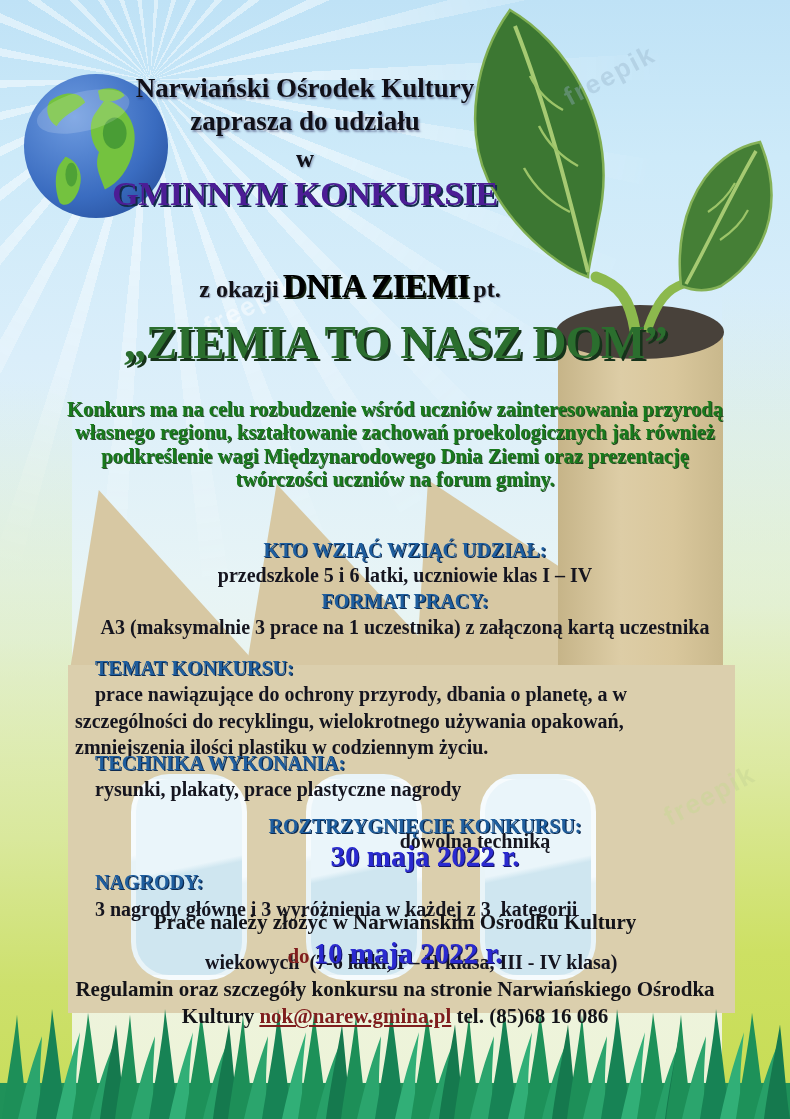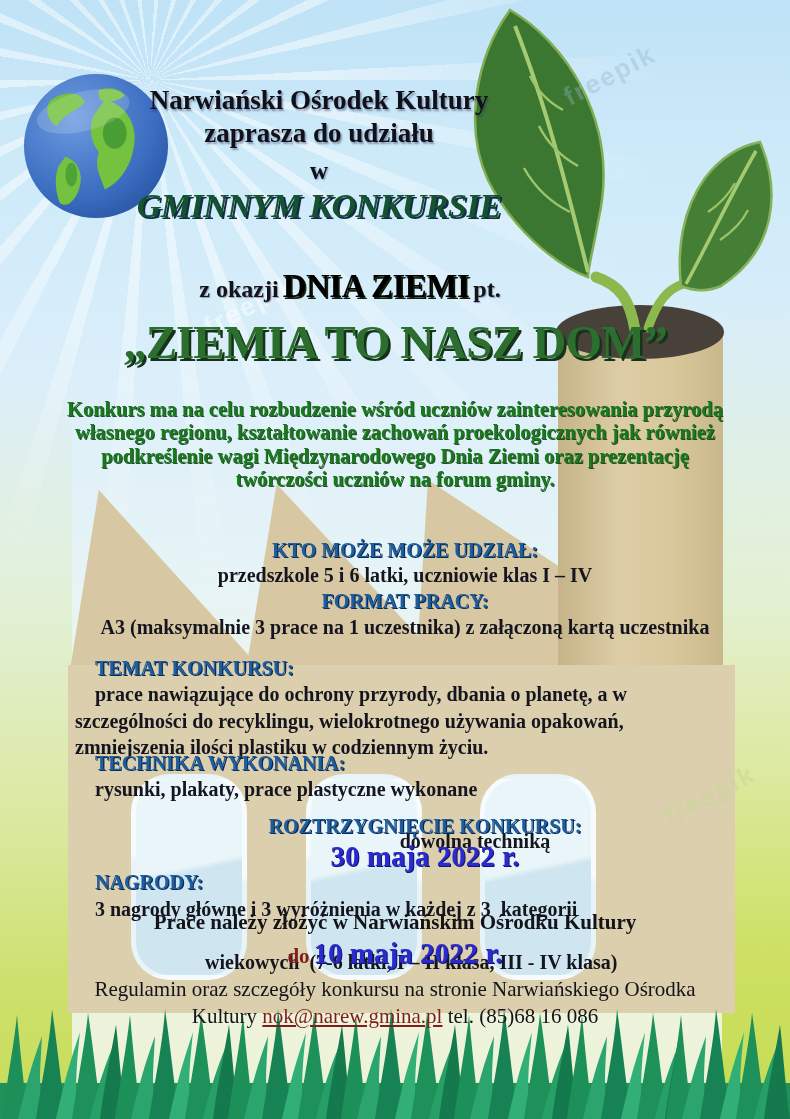--- a/index.html
+++ b/index.html
@@ -34,24 +34,24 @@
   .w1{left:131px;top:774px;} .w2{left:306px;top:774px;} .w3{left:480px;top:774px;}
   .globe{left:22px;top:72px;width:148px;height:148px;z-index:6;}
   .plant{left:420px;top:0;width:370px;height:700px;z-index:6;}
   .grass{left:0;bottom:0;width:790px;height:112px;z-index:8;}
   .wm{z-index:9;color:rgba(150,180,200,.38);font-size:26px;font-weight:bold;
     transform:rotate(-28deg);letter-spacing:2px;font-family:"Liberation Sans",sans-serif;}
   .wm1{left:560px;top:60px;} .wm2{left:200px;top:290px;color:rgba(255,255,255,.5);} .wm3{left:660px;top:780px;color:rgba(200,215,150,.55);}
   
   .txt{z-index:10;line-height:1.22;}
   .center{text-align:center;}
-  .hdr{left:74px;top:72px;width:490px;font-weight:bold;margin-top:12px;}
+  .hdr{left:60px;top:72px;width:490px;font-weight:bold;}
   .hdr-l12{font-size:27px;color:#101018;text-shadow:1.5px 1.5px 2px rgba(40,40,90,.45);}
   .hdr-w{font-size:25px;color:#101018;margin-top:6px;text-shadow:1px 1px 2px rgba(40,40,90,.45);}
-  .teal-head{font-size:34px;line-height:1.2;color:#14532d;text-shadow:2px 2px 0 #122c4a;letter-spacing:-.5px;font-style:italic;}
+  .teal-head{font-size:34px;line-height:1.2;color:#4c1d95;text-shadow:2px 2px 0 #122c4a;letter-spacing:-.5px;}
   .occ{left:70px;top:266px;width:560px;font-weight:bold;}
   .occ .plain{font-size:24px;color:#131318;text-shadow:1px 1px 1px rgba(40,40,80,.4);}
   .occ .dz{font-size:33px;color:#000000;text-shadow:1.5px 1.5px 0 #14200e;letter-spacing:-.5px;}
   .title{left:0;top:314px;width:790px;font-weight:bold;font-size:47px;letter-spacing:-1px;
     color:#2b6e2e;text-shadow:2.5px 2.5px 0 #16321a;}
   .intro{left:55px;top:398px;width:680px;font-weight:bold;font-size:20.5px;line-height:1.14;
     color:#187a1c;text-shadow:1px 1px 0 rgba(9,48,12,.85);white-space:pre-wrap;}
   .sec{font-weight:bold;font-size:20px;color:#15151f;white-space:pre-wrap;}
   .lbl{color:#1f5e9e;text-shadow:1.2px 1.2px 0 #0c2a50;}
   .kto{left:40px;top:514px;width:710px;}
@@ -59,21 +59,21 @@
   .temat{left:75px;top:628px;width:648px;text-align:left;line-height:1.33;}
   .technika{left:75px;top:724px;width:650px;text-align:left;line-height:1.3;}
   .technika .cont{display:block;text-align:center;padding-left:150px;}
   .roz{left:75px;top:790px;width:680px;text-align:center;}
   .date-big{font-size:29px;color:#2a2ad0;text-shadow:1px 1px 0 #15156a;}
   .nagrody{left:75px;top:843px;width:665px;text-align:left;line-height:1.32;}
   .nagrody .cont{display:block;padding-left:130px;}
   .submit{left:0;top:910px;width:790px;font-weight:bold;font-size:21px;color:#131318;}
   .deadline{left:0;top:936px;width:790px;font-weight:bold;}
   .deadline .plain{font-size:21px;color:#7f1d1d;}
-  .info{left:28px;top:976px;width:734px;font-weight:normal;font-size:21px;color:#131318;line-height:1.3;}
+  .info{left:28px;top:976px;width:734px;font-weight:bold;font-size:21px;color:#131318;line-height:1.3;}
   .email{color:#7f1d1d;text-decoration:underline;cursor:pointer;}
 </style>
 </head>
 <body>
 
 <div class="poster">
 
   <div class="abs sky"></div>
   <div class="abs rays"></div>
   <div class="abs band-left"></div>
@@ -135,37 +135,37 @@
     <span class="plain">z okazji</span>
     <span class="dz">DNIA ZIEMI</span>
     <span class="plain">pt.</span>
   </div>
 
   <div class="abs txt title center">„ZIEMIA TO NASZ DOM”</div>
 
   <div class="abs txt intro center">Konkurs ma na celu rozbudzenie wśród uczniów zainteresowania przyrodą własnego regionu, kształtowanie zachowań proekologicznych jak również  podkreślenie wagi Międzynarodowego Dnia Ziemi oraz prezentację twórczości uczniów na forum gminy.</div>
 
   <div class="abs txt sec kto center">
-    <span class="lbl">KTO MOŻE MOŻE UDZIAŁ:</span>
+    <span class="lbl">KTO WZIĄĆ WZIĄĆ UDZIAŁ:</span>
     <span>przedszkole 5 i 6 latki, uczniowie klas I – IV</span>
   </div>
 
   <div class="abs txt sec format center">
     <span class="lbl">FORMAT PRACY:</span>
     <span>A3 (maksymalnie 3 prace na 1 uczestnika) z załączoną kartą uczestnika</span>
   </div>
 
   <div class="abs txt sec temat">
     <span class="lbl">TEMAT KONKURSU:</span>
     <span>prace nawiązujące do ochrony przyrody, dbania o planetę, a w szczególności do recyklingu, wielokrotnego używania opakowań, zmniejszenia ilości plastiku w codziennym życiu.</span>
   </div>
 
   <div class="abs txt sec technika">
     <span class="lbl">TECHNIKA WYKONANIA:</span>
-    <span>rysunki, plakaty, prace plastyczne wykonane</span>
+    <span>rysunki, plakaty, prace plastyczne nagrody</span>
     <span class="cont">dowolną techniką</span>
   </div>
 
   <div class="abs txt sec roz">
     <span class="lbl">ROZTRZYGNIĘCIE KONKURSU:</span>
     <span class="date-big">30 maja 2022 r.</span>
   </div>
 
   <div class="abs txt sec nagrody">
     <span class="lbl">NAGRODY:</span>

